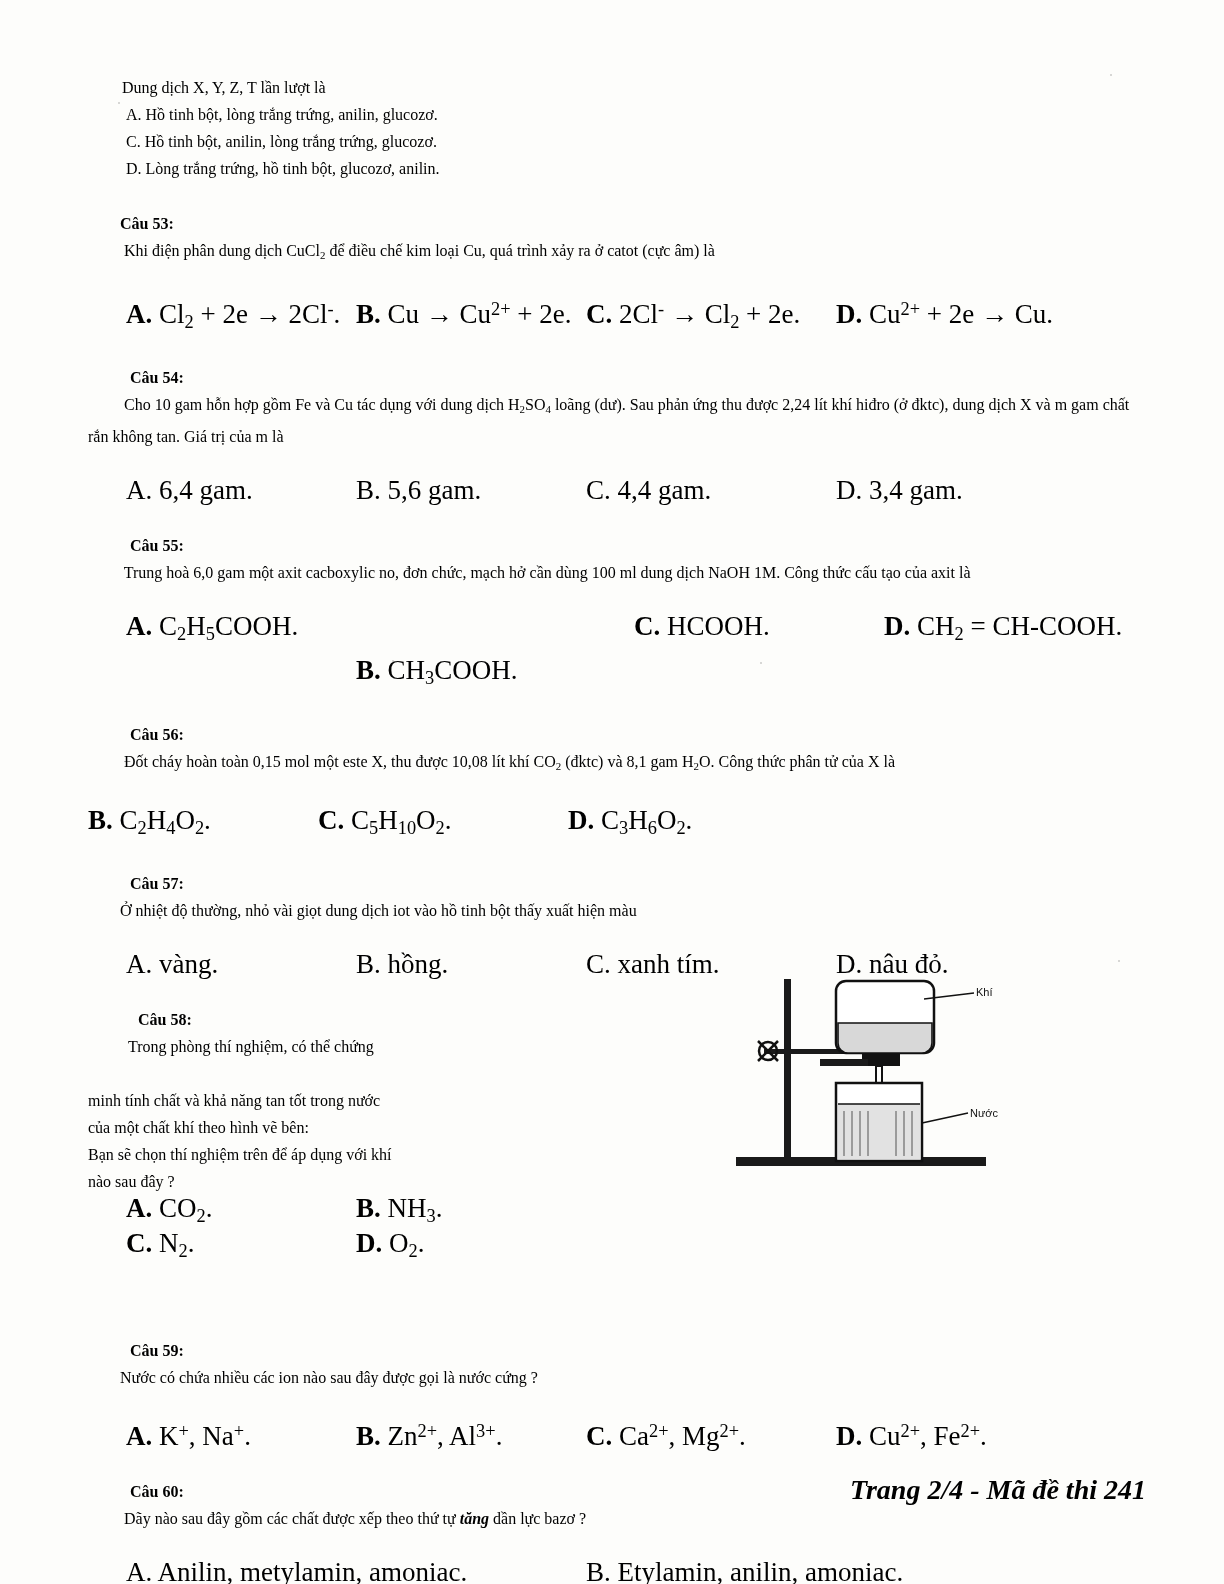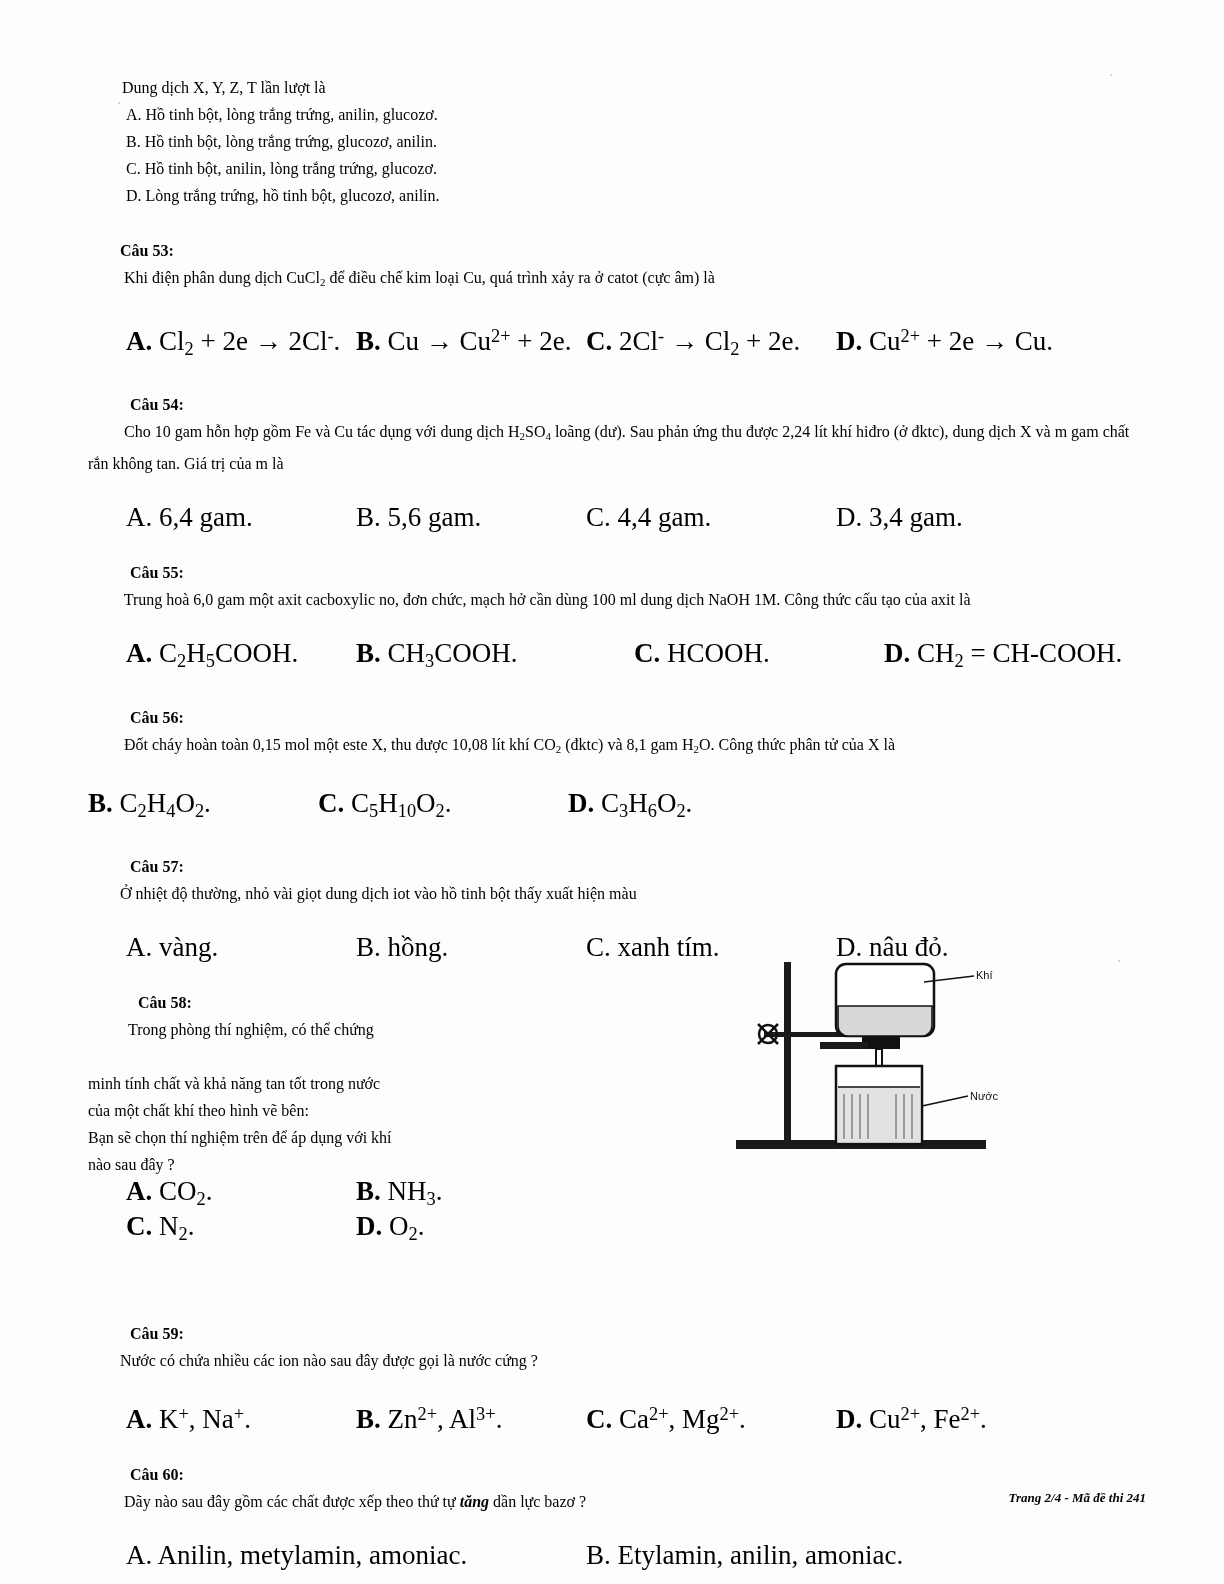--- a/index.html
+++ b/index.html
@@ -68,42 +68,41 @@
     top: -8px;
     width: 400px;
     height: 210px;
   }
   .footer {
     position: absolute;
     right: 78px;
     bottom: 78px;
     font-weight: bold;
     font-style: italic;
-    font-size: 13px;
+    font-size: 28px;
   }
   .speck {
     position: absolute;
     background: #999;
     width: 2px;
     height: 2px;
     border-radius: 50%;
     opacity: .5;
   }
 </style>
 </head>
 <body>
 
 <div class="page">
 
   <div class="content">
 
     <div class="block">
       <div class="line pl36">Dung dịch X, Y, Z, T lần lượt là</div>
       <div class="line pl40">A. Hồ tinh bột, lòng trắng trứng, anilin, glucozơ.</div>
-      <div class="line pl40">B. Hồ tinh bột, lòng trắng trứng, glucozơ, anilin.</div>
       <div class="line pl40">C. Hồ tinh bột, anilin, lòng trắng trứng, glucozơ.</div>
       <div class="line pl40">D. Lòng trắng trứng, hồ tinh bột, glucozơ, anilin.</div>
     </div>
 
     <div class="block">
       <div class="line pl10">
         <span class="qlabel">Câu 53:</span>
         <span> Khi điện phân dung dịch CuCl<sub>2</sub> để điều chế kim loại Cu, quá trình xảy ra ở catot (cực âm) là</span>
       </div>
       <div class="opt-row">
@@ -127,21 +126,21 @@
       </div>
     </div>
 
     <div class="block">
       <div class="line">
         <span style="padding-left:10px;" class="qlabel">Câu 55:</span>
         <span> Trung hoà 6,0 gam một axit cacboxylic no, đơn chức, mạch hở cần dùng 100 ml dung dịch NaOH 1M. Công thức cấu tạo của axit là</span>
       </div>
       <div class="opt-row">
         <div class="opt" style="width:230px;padding-left:38px;"><span class="bold">A.</span> C<sub>2</sub>H<sub>5</sub>COOH.</div>
-        <div class="opt" style="width:230px;"><span class="bold">B.</span> CH<sub>3</sub>COOH.</div>
+        <div class="opt" style="width:230px;margin-top:44px;"><span class="bold">B.</span> CH<sub>3</sub>COOH.</div>
         <div class="opt" style="width:250px;margin-left:48px;"><span class="bold">C.</span> HCOOH.</div>
         <div class="opt"><span class="bold">D.</span> CH<sub>2</sub> = CH-COOH.</div>
       </div>
     </div>
 
     <div class="block">
       <div class="line">
         <span style="padding-left:10px;" class="qlabel">Câu 56:</span>
         <span> Đốt cháy hoàn toàn 0,15 mol một este X, thu được 10,08 lít khí CO<sub>2</sub> (đktc) và 8,1 gam H<sub>2</sub>O. Công thức phân tử của X là</span>
       </div>

